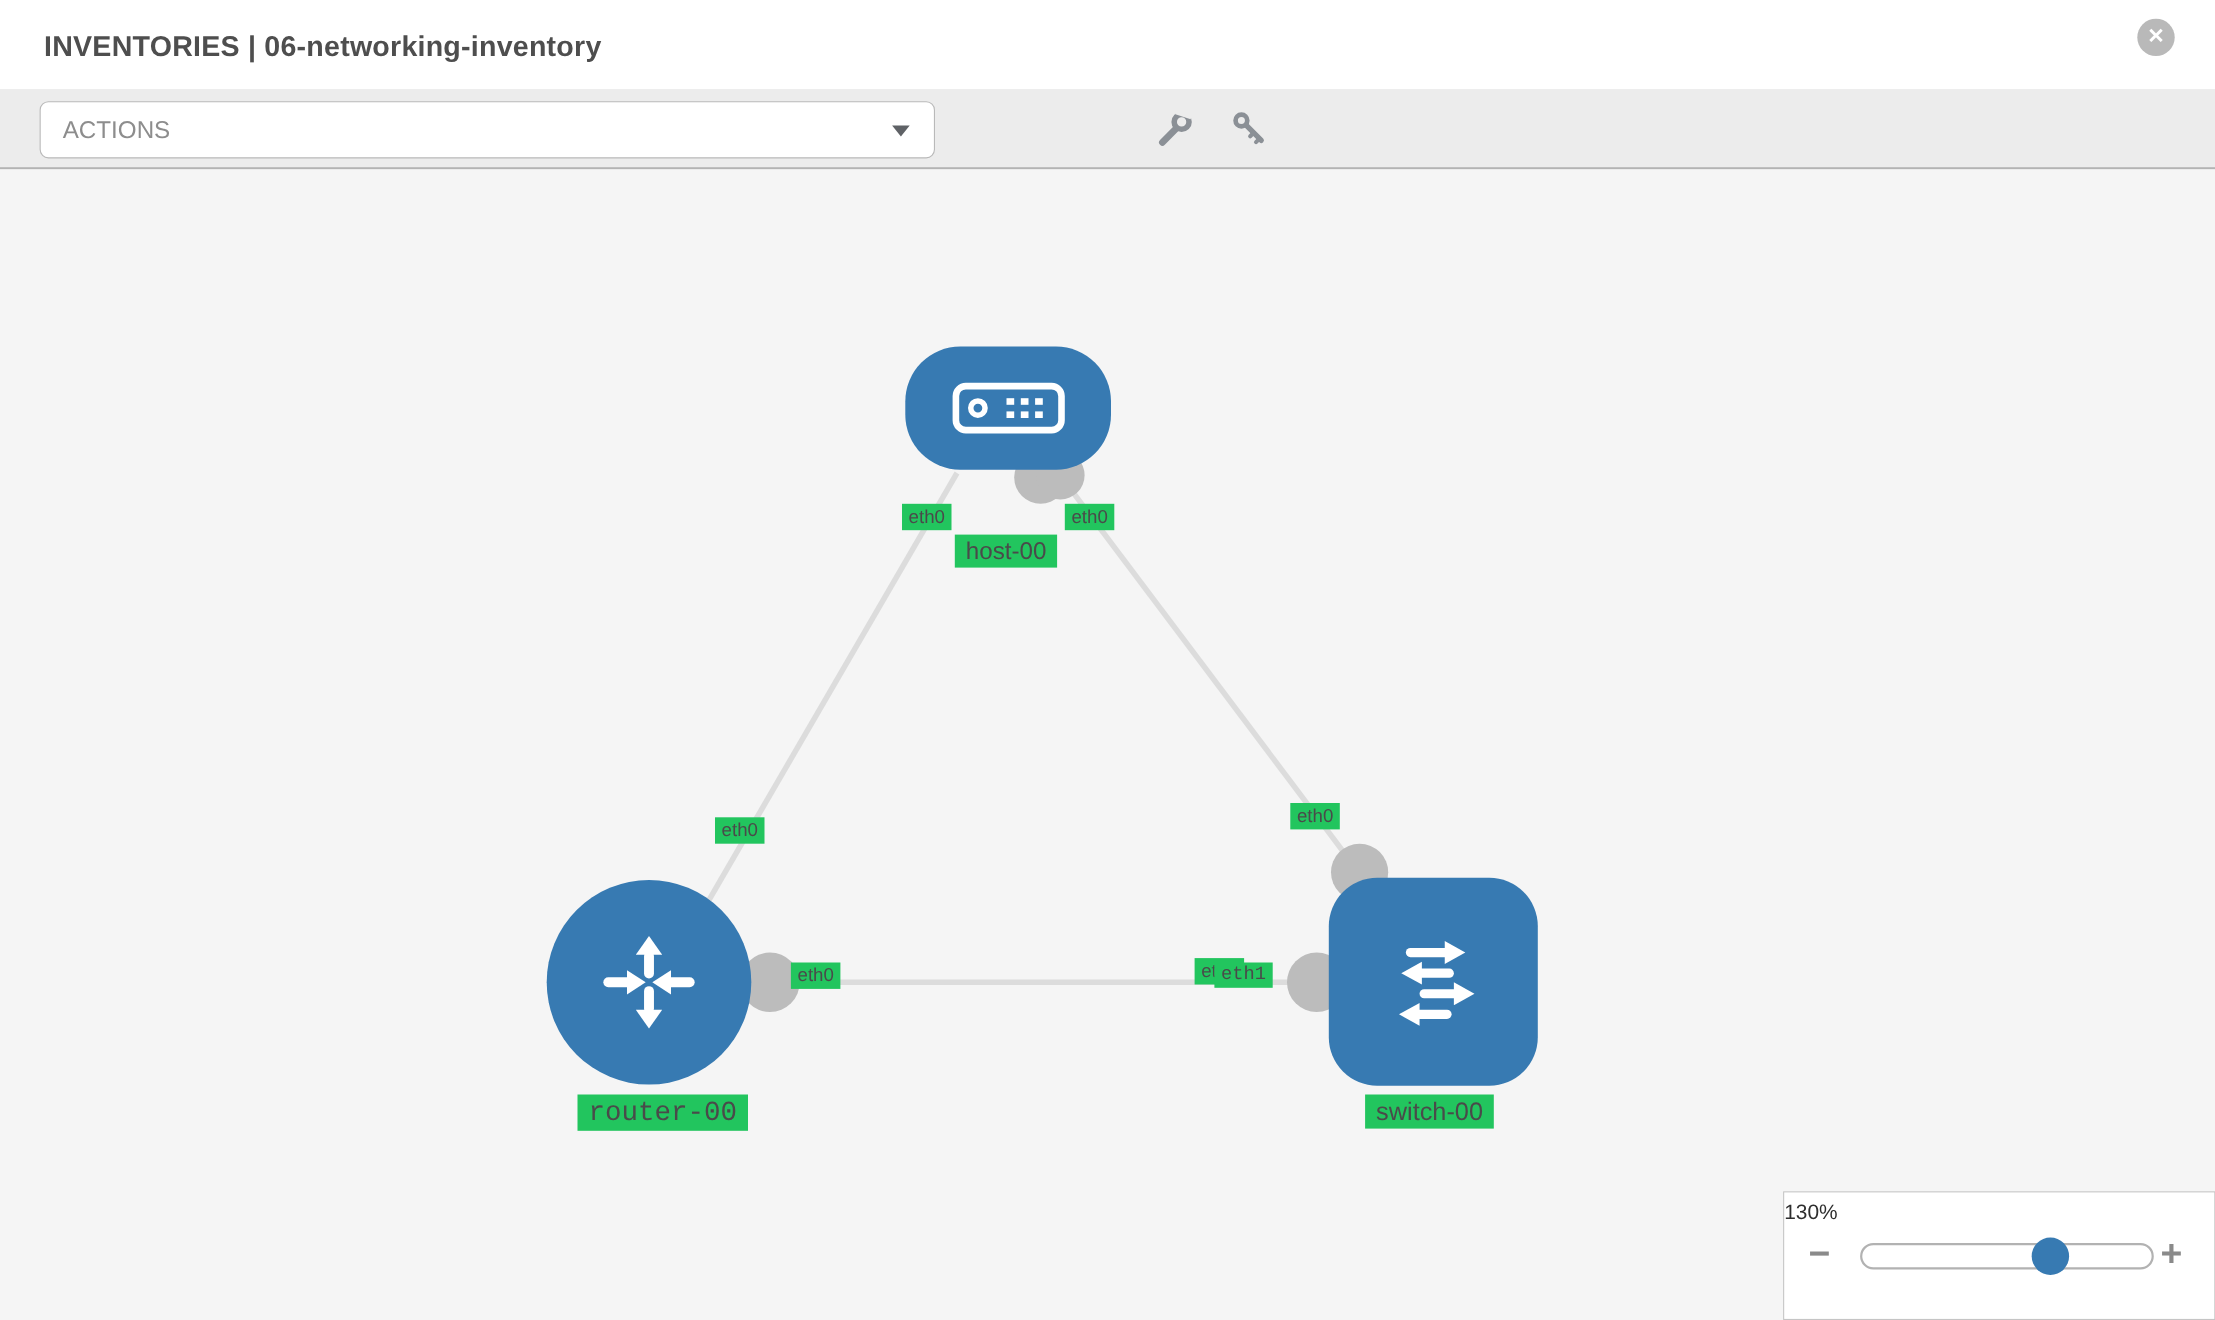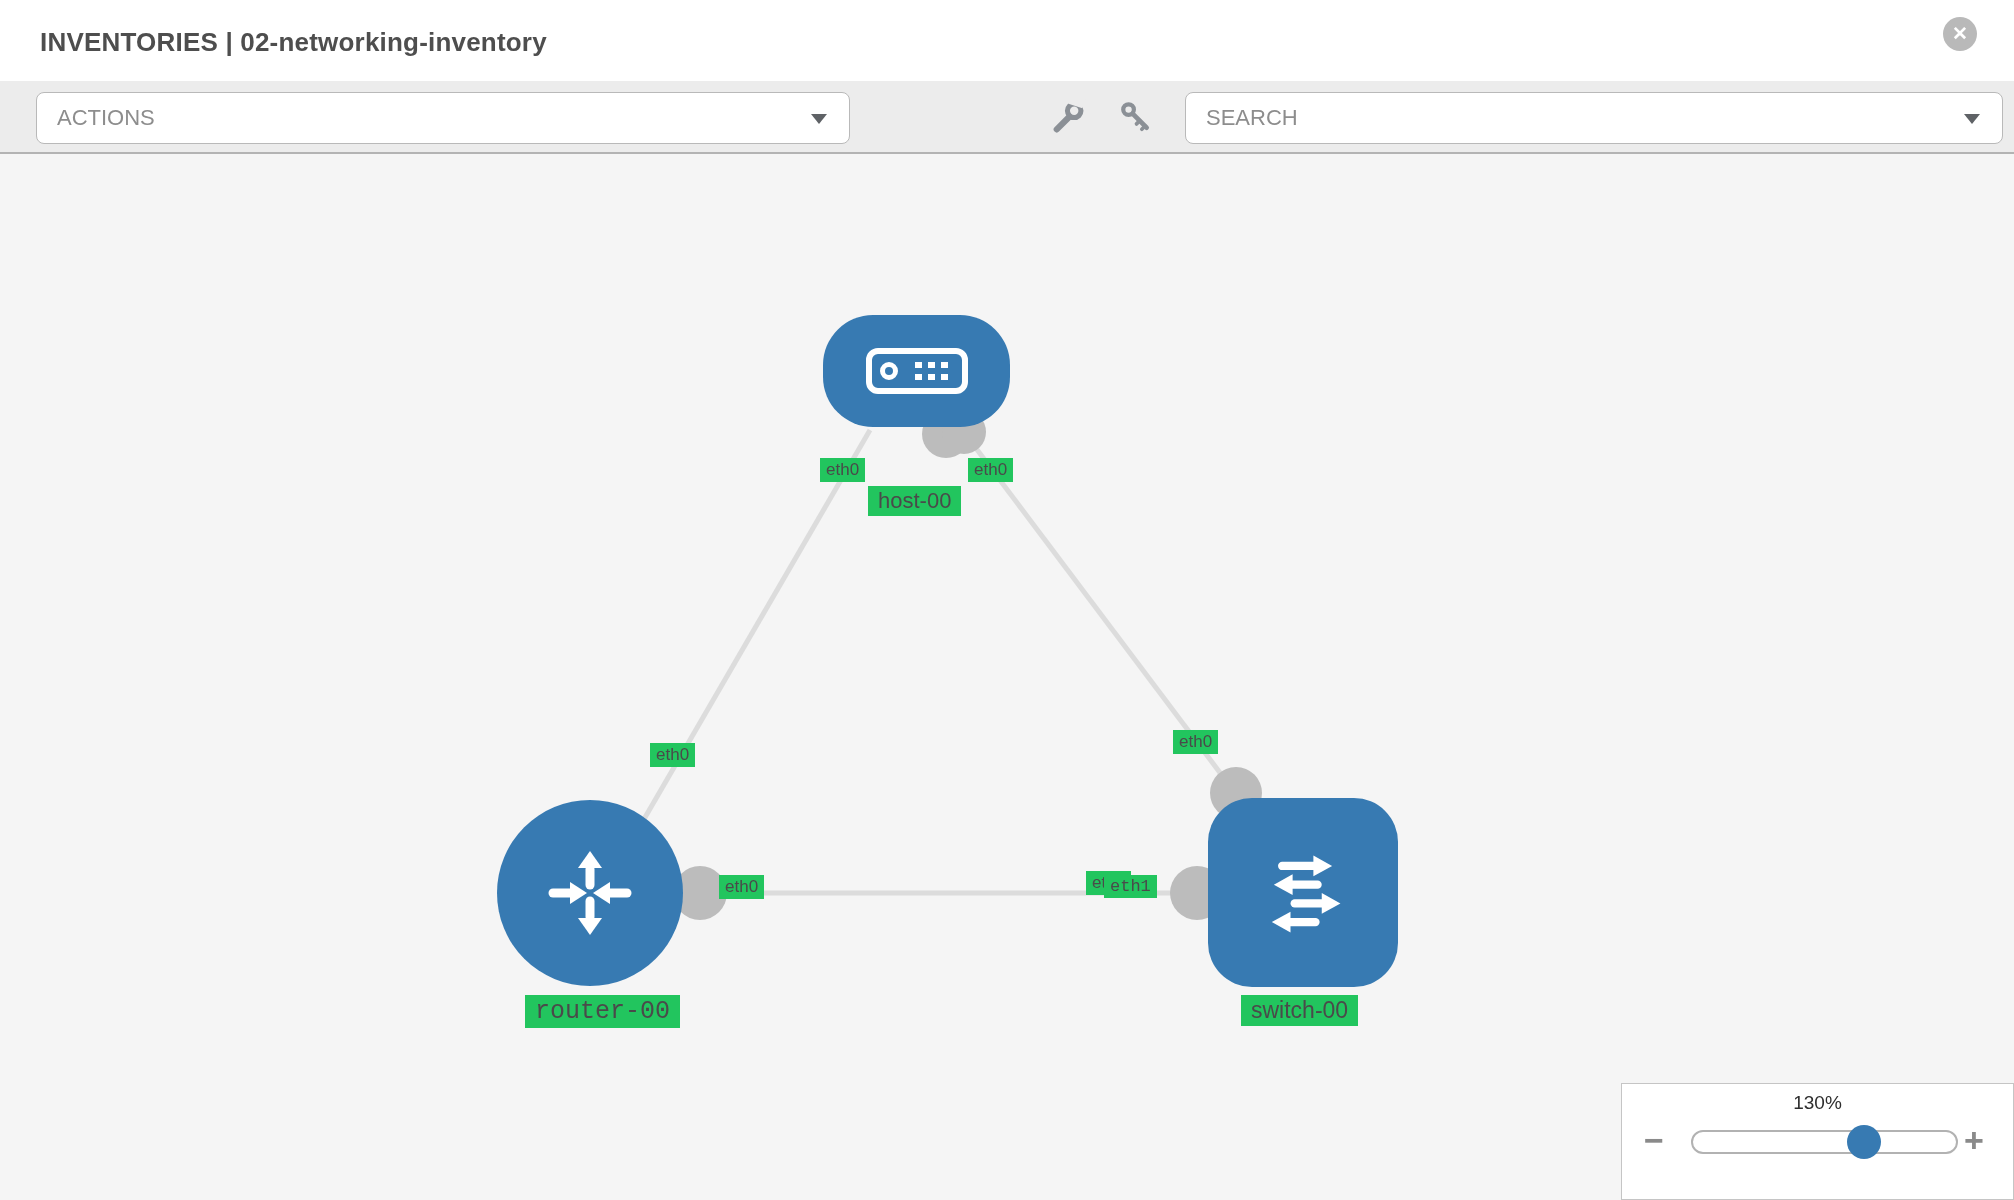--- a/index.html
+++ b/index.html
@@ -54,35 +54,35 @@
   .chip-l1-host{left:820px;top:304px;}
   .chip-l1-router{left:650px;top:589px;}
   .chip-l2-host{left:968px;top:304px;}
   .chip-l2-switch{left:1173px;top:576px;}
   .chip-l3-router{left:719px;top:721px;}
   .chip-l3-switch-a{left:1086px;top:717px;}
   .chip-l3-switch-b{left:1104px;top:721px;font-family:Liberation Mono, monospace;}
 
   
   .zoom-panel{position:absolute;left:1621px;top:929px;width:393px;height:117px;background:#fff;border:1px solid #c5c5c5;}
-  .zoom-value{position:absolute;left:0;top:8px;width:100%;text-align:center;font-size:19px;color:#2e2e2e;}
+  .zoom-value{position:absolute;left:0;top:8px;width:100%;text-align:left;font-size:19px;color:#2e2e2e;}
   .zoom-btn{position:absolute;top:36px;height:40px;line-height:40px;font-size:34px;font-weight:bold;color:#8a8a8a;cursor:pointer;}
   .zoom-out{left:22px;}
   .zoom-in{left:342px;}
   .zoom-track{position:absolute;left:69px;top:46px;width:267px;height:24px;background:#fff;
     border:2px solid #b2b2b2;border-radius:13px;cursor:pointer;}
   .zoom-thumb{position:absolute;left:225px;top:41px;width:34px;height:34px;border-radius:50%;background:var(--node-blue);cursor:grab;}
 </style>
 </head>
 <body>
 
 <div class="stage">
 
   <div class="header">
-    <div class="page-title">INVENTORIES | 02-networking-inventory</div>
+    <div class="page-title">INVENTORIES | 06-networking-inventory</div>
     <div class="close-btn">
       <span>✕</span>
     </div>
   </div>
 
   <div class="toolbar">
     <div class="select actions-select">
       <span class="select-label">ACTIONS</span>
       <span class="caret"></span>
     </div>
@@ -100,24 +100,20 @@
       <svg width="34" height="34" viewBox="0 0 32 32">
         <g stroke="var(--icon-gray)" fill="none">
           <circle cx="9" cy="9" r="5" stroke-width="4"></circle>
           <line x1="12.8" y1="12.8" x2="26" y2="26" stroke-width="4.5" stroke-linecap="round"></line>
           <line x1="19.5" y1="19.5" x2="16.5" y2="22.5" stroke-width="3.5" stroke-linecap="round"></line>
           <line x1="24.5" y1="24.5" x2="21.5" y2="27.5" stroke-width="3.5" stroke-linecap="round"></line>
         </g>
       </svg>
     </div>
 
-    <div class="select search-select">
-      <span class="select-label">SEARCH</span>
-      <span class="caret"></span>
-    </div>
   </div>
 
   <div class="canvas">
 
     <svg class="links-layer" width="2014" height="1046">
       <line x1="870" y1="276" x2="604" y2="734" stroke="var(--link-gray)" stroke-width="5"></line>
       <line x1="963" y1="277" x2="1236" y2="640" stroke="var(--link-gray)" stroke-width="5"></line>
       <line x1="700" y1="739" x2="1197" y2="739" stroke="var(--link-gray)" stroke-width="5"></line>
       <circle cx="946" cy="280" r="24" fill="var(--dot-gray)"></circle>
       <circle cx="964" cy="278" r="22" fill="var(--dot-gray)"></circle>

